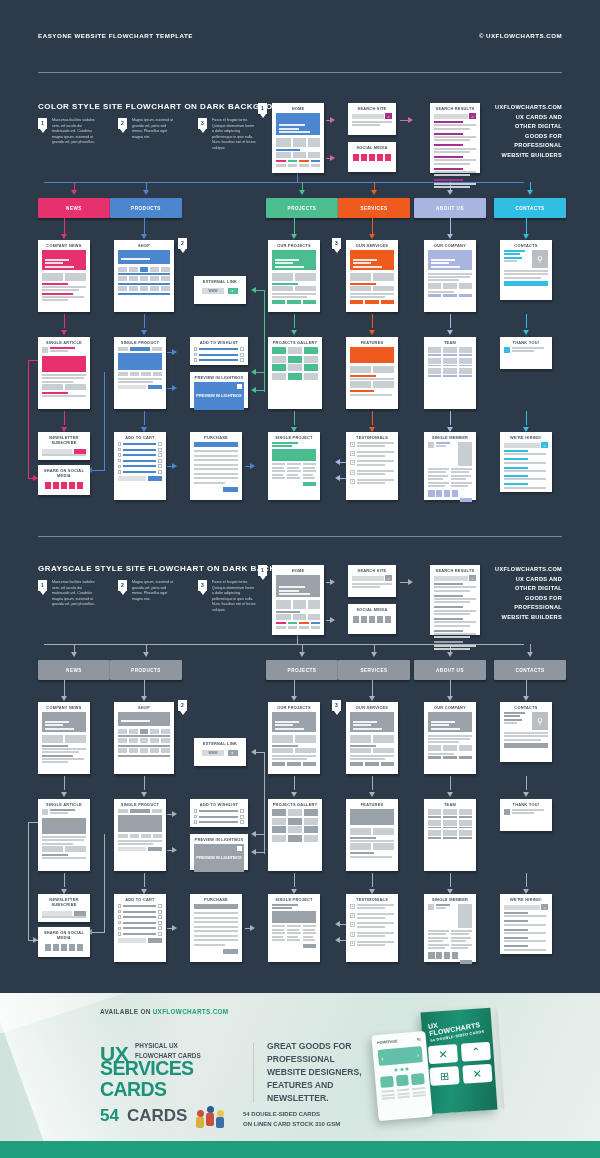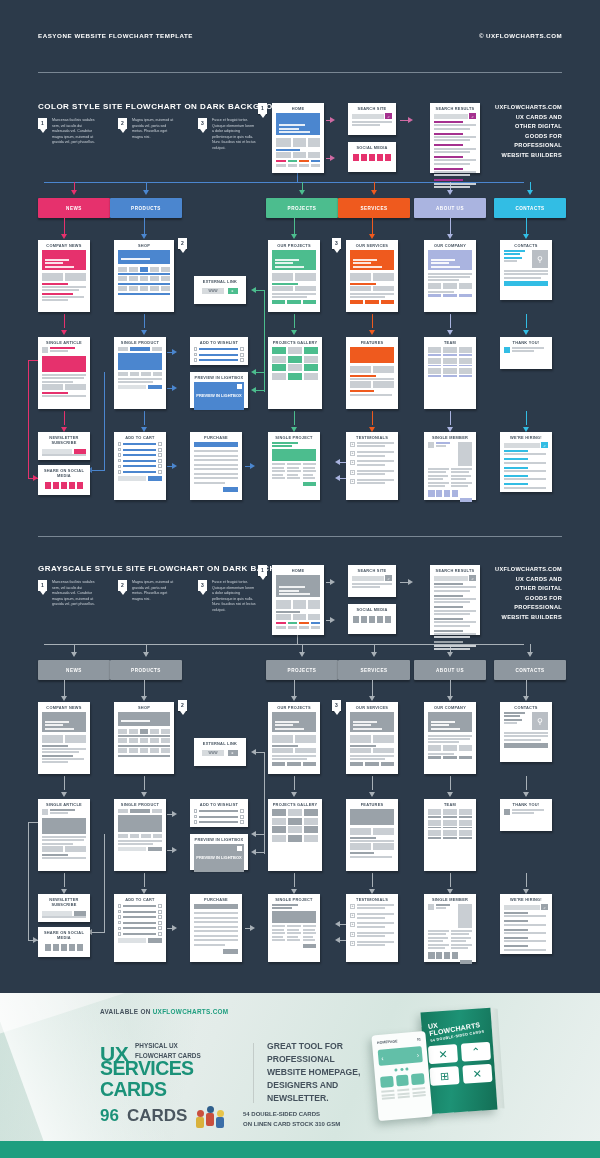--- a/index.html
+++ b/index.html
@@ -1714,21 +1714,21 @@
   </div>
   <div class="ux">UX</div>
   <div class="uxsub">
     <div>PHYSICAL UX</div>
     <div>FLOWCHART CARDS</div>
   </div>
   <div class="fc">
     <div>SERVICES</div>
     <div>CARDS</div>
   </div>
-  <div class="n54">96</div>
+  <div class="n54">54</div>
   <div class="cardsw">CARDS</div>
   <div class="figs">
     <div class="f" style="left:0">
         <div class="head" style="background:#c94f3e"></div>
         <div class="torso" style="background:#d9b23c"></div>
       </div>
     <div class="f" style="left:10px;bottom:2px">
         <div class="head" style="background:#2f5f8c"></div>
         <div class="torso" style="background:#c94f3e;height:13px"></div>
       </div>
@@ -1736,24 +1736,24 @@
         <div class="head" style="background:#e8c44a"></div>
         <div class="torso" style="background:#3b6ea8"></div>
       </div>
   </div>
   <div class="n54sub">
     <div>54 DOUBLE-SIDED CARDS</div>
     <div>ON LINEN CARD STOCK 310 GSM</div>
   </div>
   <div class="vdiv"></div>
   <div class="great">
-    <div>GREAT TOOL FOR</div>
+    <div>GREAT GOODS FOR</div>
     <div>PROFESSIONAL</div>
-    <div>WEBSITE HOMEPAGE,</div>
-    <div>DESIGNERS AND</div>
+    <div>WEBSITE DESIGNERS,</div>
+    <div>FEATURES AND</div>
     <div>NEWSLETTER.</div>
   </div>
 
   <div class="prod-lid"></div>
   <div class="prod-box">
     <div class="brand">
       <span>UX FLOWCHARTS</span>
       <small>54 DOUBLE-SIDED CARDS</small>
     </div>
     <div class="icons">

